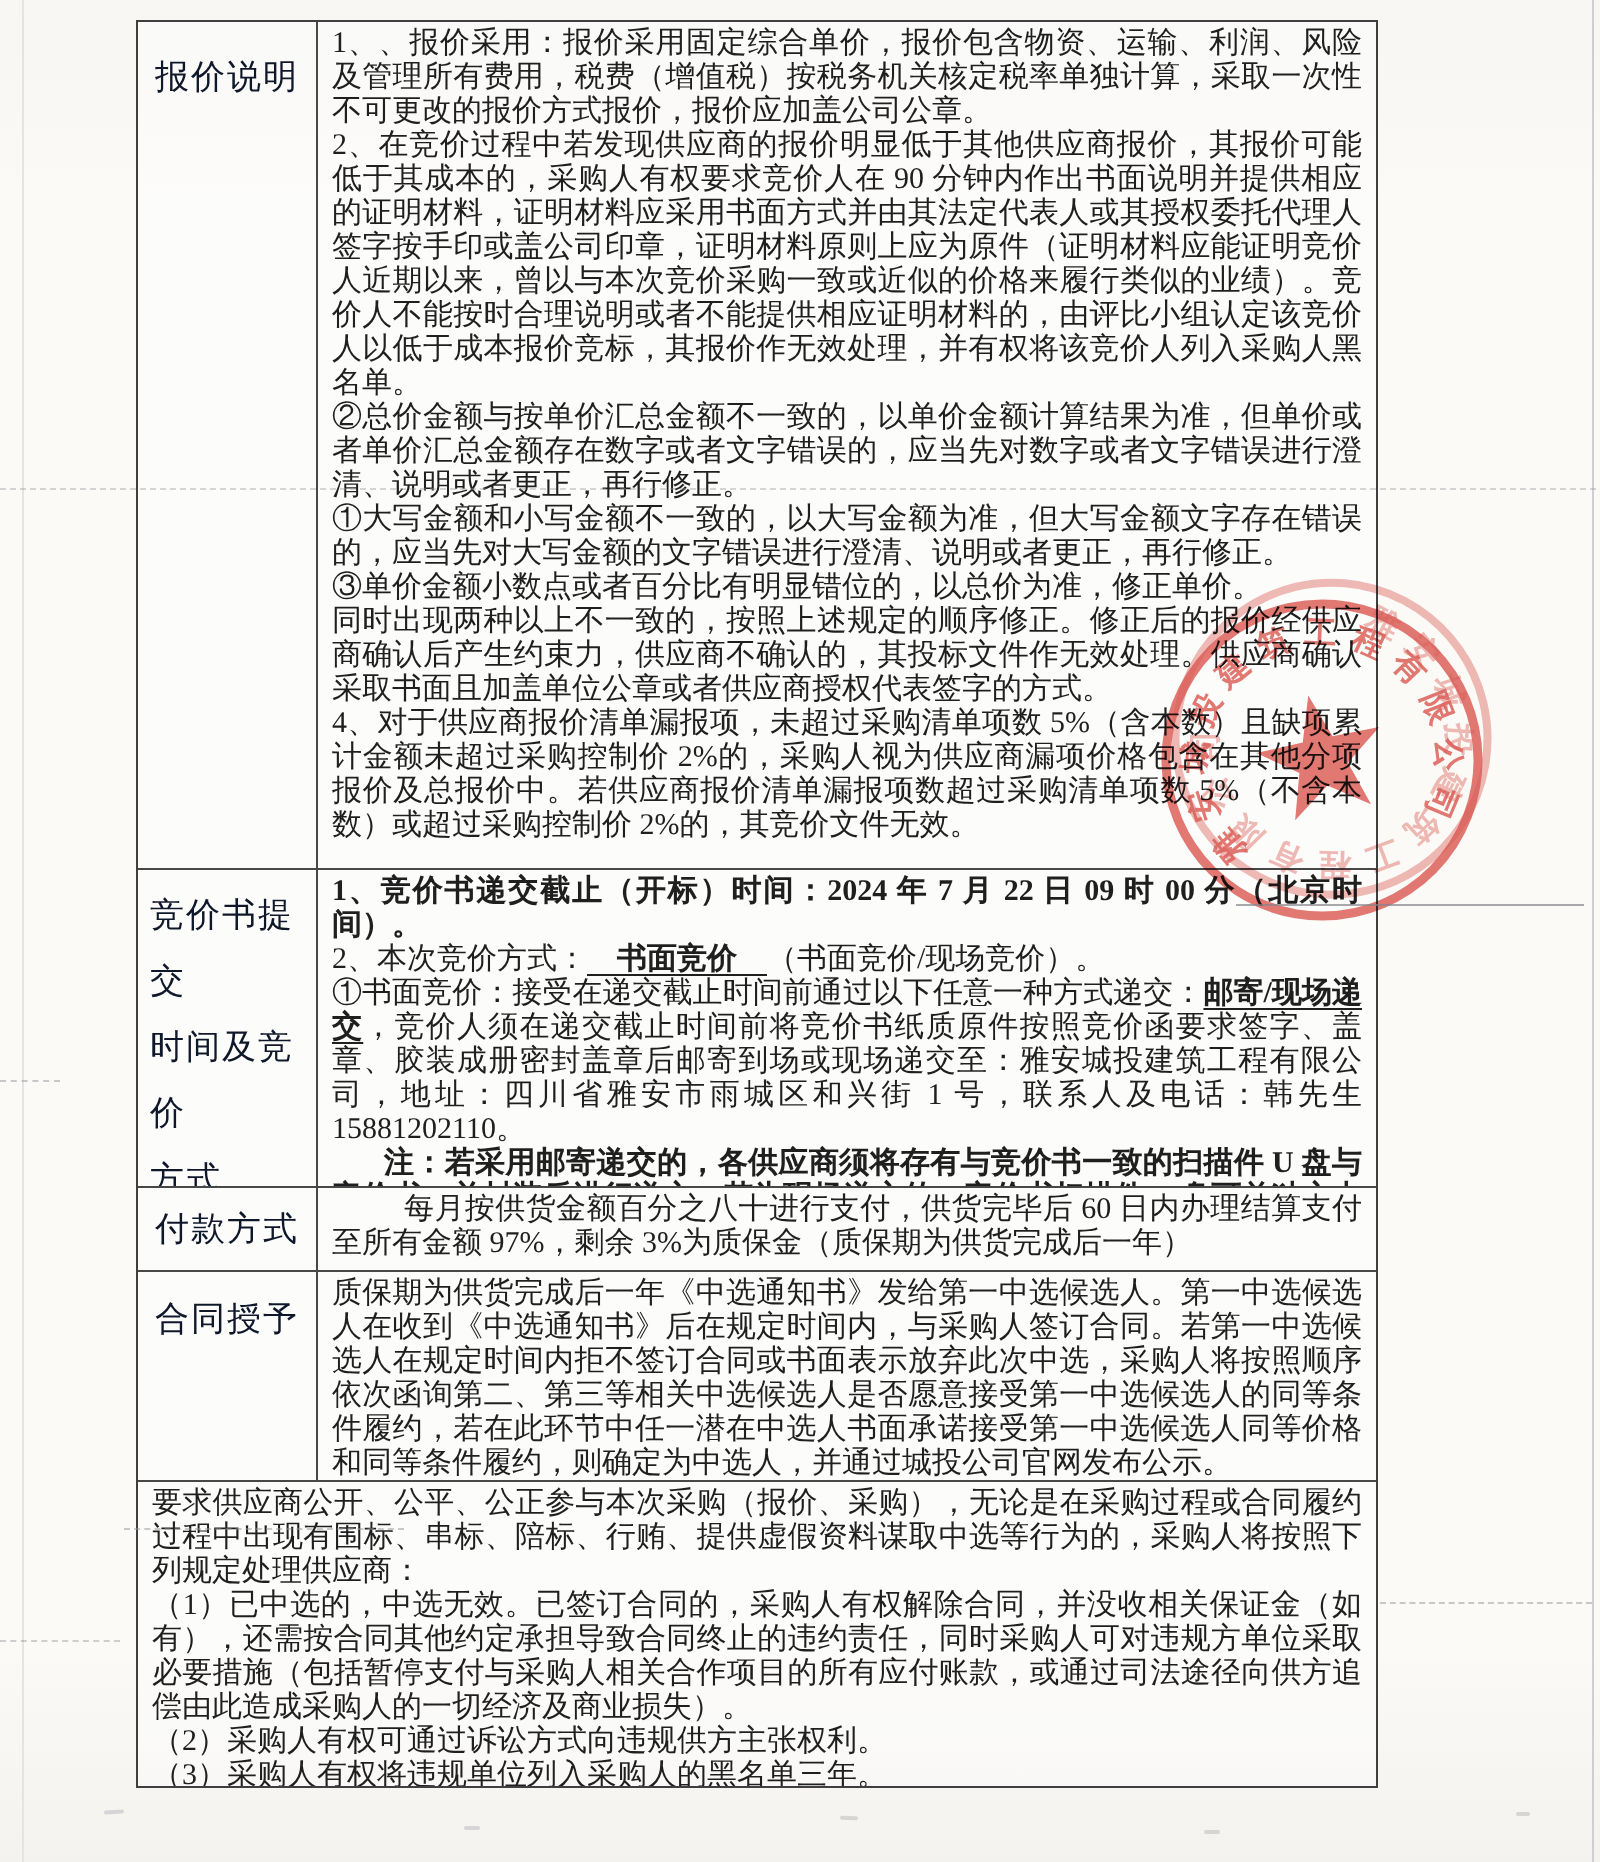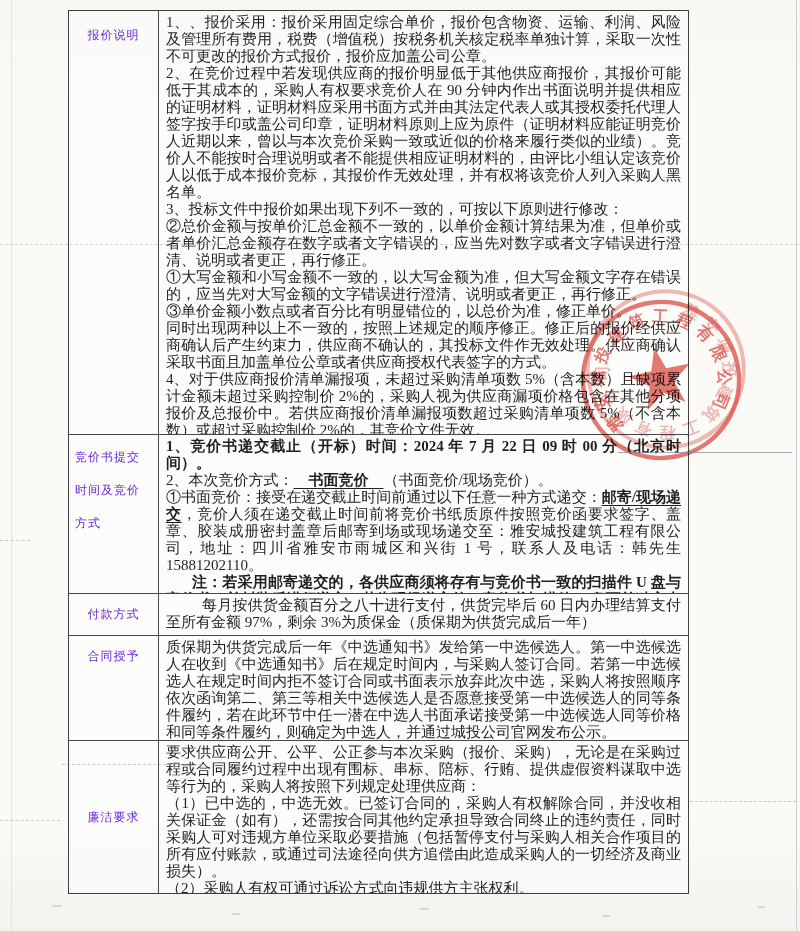--- a/index.html
+++ b/index.html
@@ -17,21 +17,21 @@
 
   
   .spec-table{
     position:absolute;left:68px;top:10px;width:621px;
     border:1px solid #3f3f3f;box-sizing:border-box;background:rgba(255,255,255,0.35);
   }
   .t-row{display:flex;box-sizing:border-box;overflow:hidden;}
   .t-row + .t-row{border-top:1px solid #484848;}
   .label-cell{
     flex:0 0 90px;width:90px;border-right:1px solid #484848;box-sizing:border-box;
-    font-size:12px;color:#6d28d9;letter-spacing:1px;overflow:hidden;
+    font-size:17px;color:#0f172a;letter-spacing:1px;overflow:hidden;
   }
   .label-cell.top{padding-top:16px;text-align:center;}
   .label-cell.top2{padding-top:12px;text-align:center;}
   .label-cell.center{display:flex;flex-direction:column;align-items:center;justify-content:center;}
   .label-cell.spread{padding:6px 0 0 6px;text-align:left;}
   .label-cell.spread .label-line{line-height:33px;}
   .content-cell{
     flex:1;box-sizing:border-box;overflow:hidden;
     padding:3px 7px 0 7px;
     font-size:15px;line-height:17px;color:#1f1f1f;
@@ -58,21 +58,20 @@
 <div class="page-edge edge-right"></div>
 
 <div class="spec-table">
     <div class="t-row" style="height: 423px;">
       <div class="label-cell top">
         <div class="label-line">报价说明</div>
       </div>
       <div class="content-cell">
         <p class="para"><span>1、、报价采用：报价采用固定综合单价，报价包含物资、运输、利润、风险及管理所有费用，税费（增值税）按税务机关核定税率单独计算，采取一次性不可更改的报价方式报价，报价应加盖公司公章。</span></p>
         <p class="para"><span>2、在竞价过程中若发现供应商的报价明显低于其他供应商报价，其报价可能低于其成本的，采购人有权要求竞价人在 90 分钟内作出书面说明并提供相应的证明材料，证明材料应采用书面方式并由其法定代表人或其授权委托代理人签字按手印或盖公司印章，证明材料原则上应为原件（证明材料应能证明竞价人近期以来，曾以与本次竞价采购一致或近似的价格来履行类似的业绩）。竞价人不能按时合理说明或者不能提供相应证明材料的，由评比小组认定该竞价人以低于成本报价竞标，其报价作无效处理，并有权将该竞价人列入采购人黑名单。</span></p>
-        <p class="para"><span>3、投标文件中报价如果出现下列不一致的，可按以下原则进行修改：</span></p>
         <p class="para"><span>②总价金额与按单价汇总金额不一致的，以单价金额计算结果为准，但单价或者单价汇总金额存在数字或者文字错误的，应当先对数字或者文字错误进行澄清、说明或者更正，再行修正。</span></p>
         <p class="para"><span>①大写金额和小写金额不一致的，以大写金额为准，但大写金额文字存在错误的，应当先对大写金额的文字错误进行澄清、说明或者更正，再行修正。</span></p>
         <p class="para"><span>③单价金额小数点或者百分比有明显错位的，以总价为准，修正单价。</span></p>
         <p class="para"><span>同时出现两种以上不一致的，按照上述规定的顺序修正。修正后的报价经供应商确认后产生约束力，供应商不确认的，其投标文件作无效处理。供应商确认采取书面且加盖单位公章或者供应商授权代表签字的方式。</span></p>
         <p class="para"><span>4、对于供应商报价清单漏报项，未超过采购清单项数 5%（含本数）且缺项累计金额未超过采购控制价 2%的，采购人视为供应商漏项价格包含在其他分项报价及总报价中。若供应商报价清单漏报项数超过采购清单项数 5%（不含本数）或超过采购控制价 2%的，其竞价文件无效。</span></p>
       </div>
     </div>
     <div class="t-row" style="height: 159px;">
       <div class="label-cell spread">
         <div class="label-line">竞价书提交</div>
@@ -96,23 +95,20 @@
     </div>
     <div class="t-row" style="height: 105px;">
       <div class="label-cell top2">
         <div class="label-line">合同授予</div>
       </div>
       <div class="content-cell">
         <p class="para"><span>质保期为供货完成后一年《中选通知书》发给第一中选候选人。第一中选候选人在收到《中选通知书》后在规定时间内，与采购人签订合同。若第一中选候选人在规定时间内拒不签订合同或书面表示放弃此次中选，采购人将按照顺序依次函询第二、第三等相关中选候选人是否愿意接受第一中选候选人的同等条件履约，若在此环节中任一潜在中选人书面承诺接受第一中选候选人同等价格和同等条件履约，则确定为中选人，并通过城投公司官网发布公示。</span></p>
       </div>
     </div>
     <div class="t-row" style="height: 153px;">
-      <div class="label-cell center">
-        <div class="label-line">廉洁要求</div>
-      </div>
       <div class="content-cell">
         <p class="para"><span>要求供应商公开、公平、公正参与本次采购（报价、采购），无论是在采购过程或合同履约过程中出现有围标、串标、陪标、行贿、提供虚假资料谋取中选等行为的，采购人将按照下列规定处理供应商：</span></p>
         <p class="para"><span>（1）已中选的，中选无效。已签订合同的，采购人有权解除合同，并没收相关保证金（如有），还需按合同其他约定承担导致合同终止的违约责任，同时采购人可对违规方单位采取必要措施（包括暂停支付与采购人相关合作项目的所有应付账款，或通过司法途径向供方追偿由此造成采购人的一切经济及商业损失）。</span></p>
         <p class="para"><span>（2）采购人有权可通过诉讼方式向违规供方主张权利。</span></p>
         <p class="para"><span>（3）采购人有权将违规单位列入采购人的黑名单三年。</span></p>
       </div>
     </div>
   </div>
 
 <svg class="seal" viewBox="0 0 200 185" xmlns="http://www.w3.org/2000/svg">

